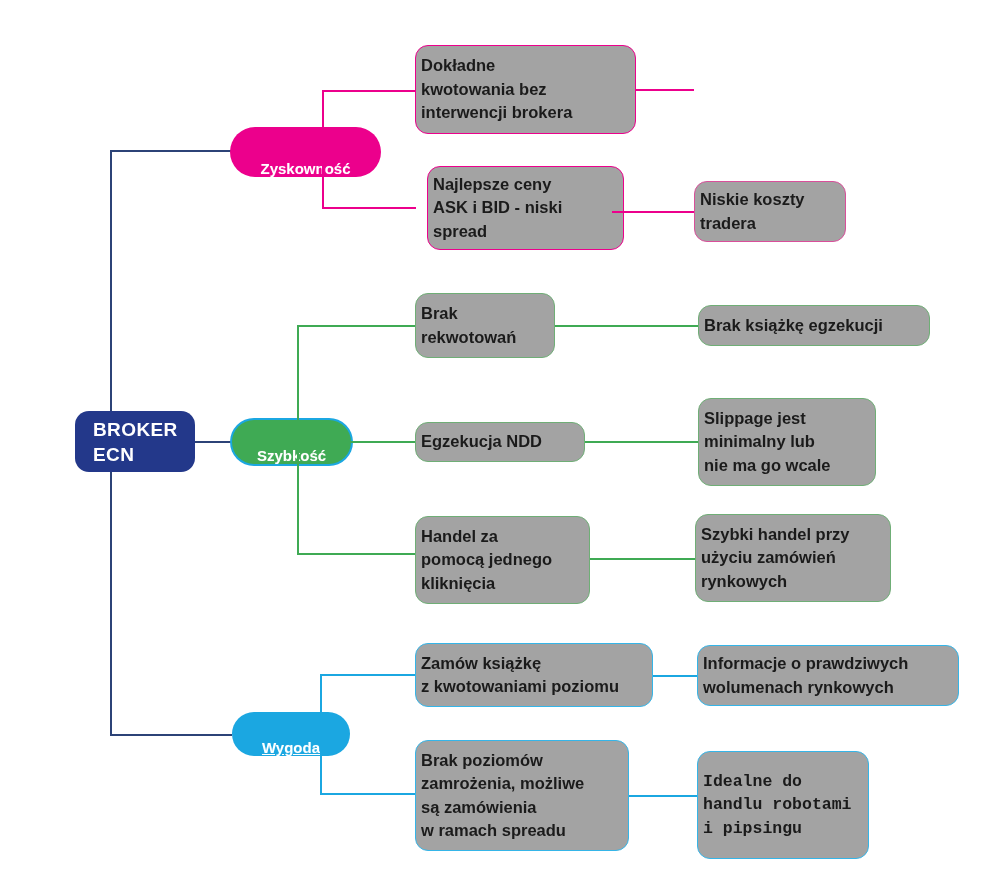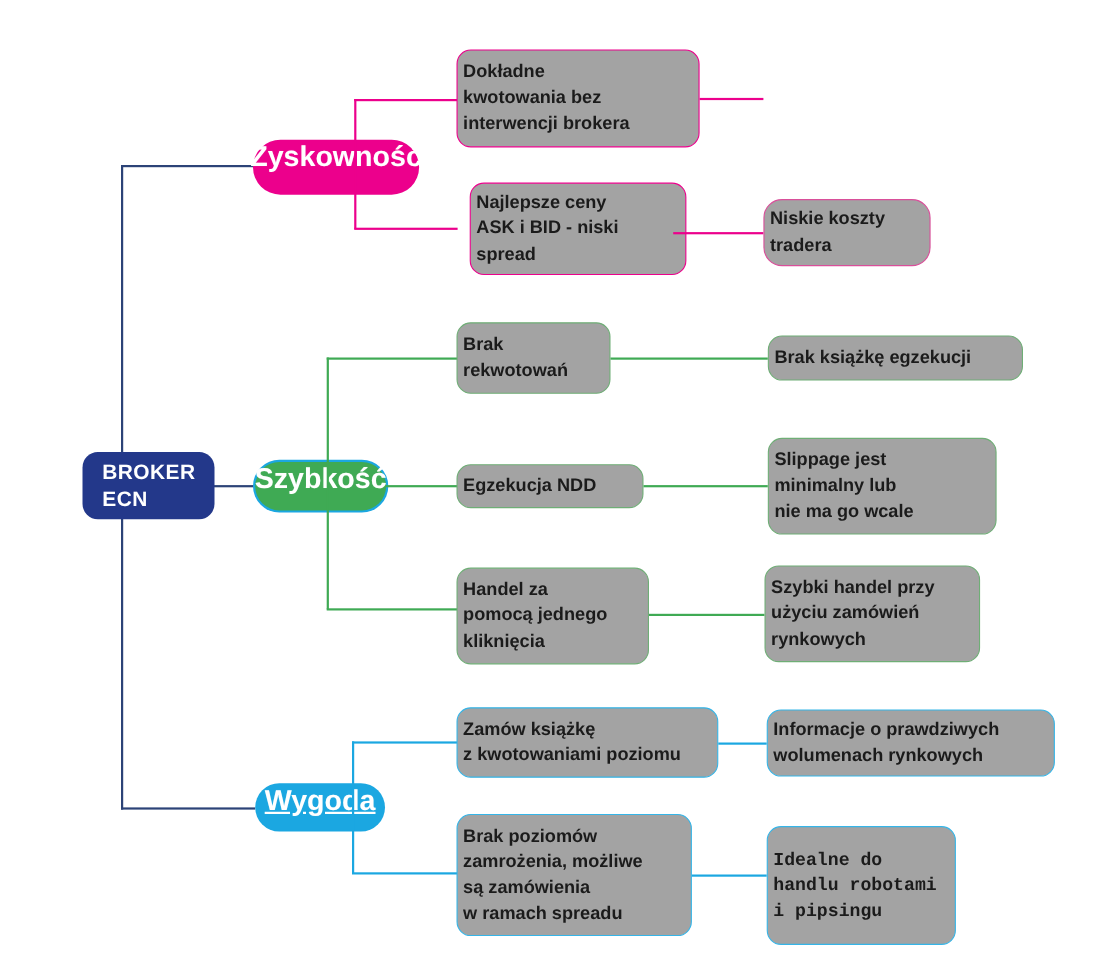--- a/index.html
+++ b/index.html
@@ -34,22 +34,22 @@
     padding-left:18px;
     box-sizing:border-box;
   }
 
   
   .pill{
     position:absolute;
     border-radius:26px;
     color:#ffffff;
     font-weight:bold;
-    font-size:26px;
-    display:flex;align-items:flex-start;justify-content:center;
+    font-size:15px;
+    display:flex;align-items:flex-end;justify-content:center;
     box-sizing:border-box;
     text-shadow:0 0 1px rgba(255,255,255,.25);
   }
   .pill.pink{background:#ec008c;}
   .pill.green{background:#3faa54;box-shadow:0 0 0 2px #1ba7e1;}
   .pill.blue{background:#1ba7e1;text-decoration:underline;}
 
   
   .node{
     position:absolute;
@@ -100,21 +100,21 @@
   </div>
   <div class="node pink-strong" style="left:427px;top:166px;width:197px;height:84px;">
     <span>Najlepsze ceny
 ASK i BID - niski
 spread</span>
   </div>
 
   <div class="conn h pink" style="left:636px;top:89px;width:58px;"></div>
   <div class="conn h pink" style="left:612px;top:211px;width:82px;"></div>
 
-  <div class="node pink" style="left:694px;top:181px;width:152px;height:61px;border-radius:17px;">
+  <div class="node pink" style="left:694px;top:181px;width:152px;height:61px;">
     <span>Niskie koszty
 tradera</span>
   </div>
 
   <div class="pill green" style="left:232px;top:420px;width:119px;height:44px;">
     <span>Szybkość</span>
   </div>
 
   <div class="conn v green" style="left:297px;top:325px;height:229px;"></div>
   <div class="conn h green" style="left:297px;top:325px;width:119px;"></div>
@@ -134,21 +134,21 @@
 kliknięcia</span>
   </div>
 
   <div class="conn h green" style="left:555px;top:325px;width:143px;"></div>
   <div class="conn h green" style="left:585px;top:441px;width:113px;"></div>
   <div class="conn h green" style="left:590px;top:558px;width:105px;"></div>
 
   <div class="node green" style="left:698px;top:305px;width:232px;height:41px;">
     <span>Brak książkę egzekucji</span>
   </div>
-  <div class="node green" style="left:698px;top:398px;width:208px;height:88px;">
+  <div class="node green" style="left:698px;top:398px;width:178px;height:88px;">
     <span>Slippage jest
 minimalny lub
 nie ma go wcale</span>
   </div>
   <div class="node green" style="left:695px;top:514px;width:196px;height:88px;">
     <span>Szybki handel przy
 użyciu zamówień
 rynkowych</span>
   </div>
 

